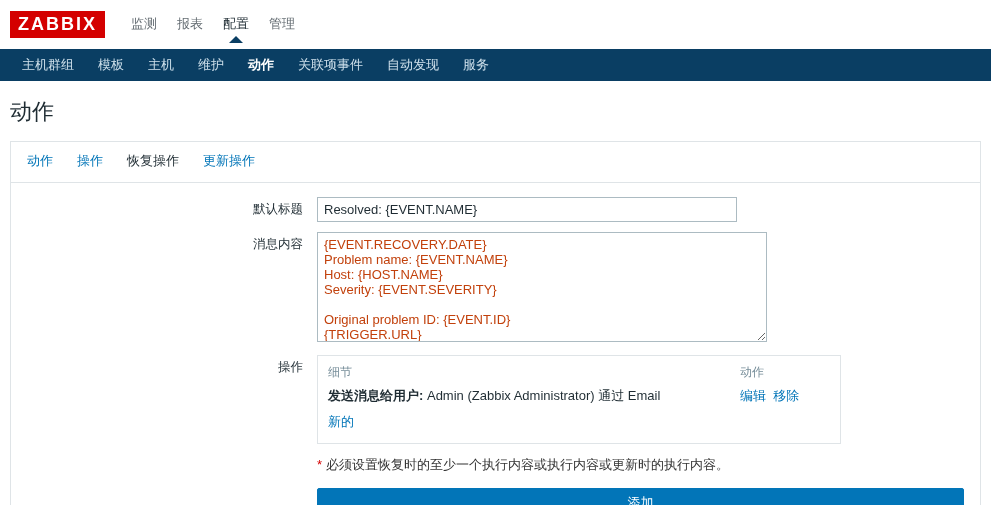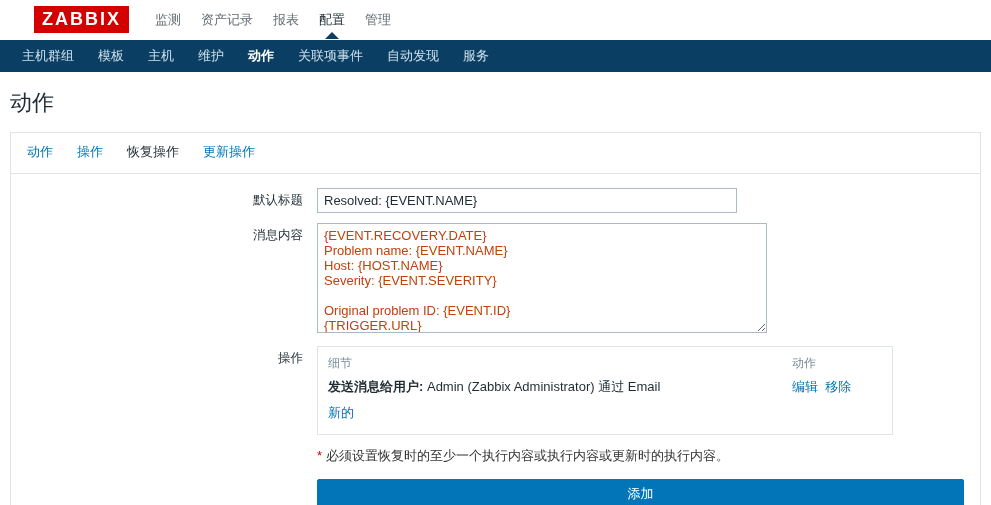--- a/index.html
+++ b/index.html
@@ -7,26 +7,25 @@
     font-family: Arial, "Microsoft YaHei", sans-serif;
     font-size: 13px;
     color: #1f2c33;
     background: #fff;
     width: 991px;
   }
   
   .topnav {
     background: #fff;
     border-bottom: 1px solid #fff;
-    height: 40px;
+    height: 49px;
     display: flex;
     align-items: center;
     padding: 0 10px;
     position: relative;
-    margin-left: 24px;
   }
   .logo {
     background: #d40000;
     color: #fff;
     font-weight: bold;
     font-size: 18px;
     letter-spacing: 2px;
     padding: 3px 8px;
     margin-right: 16px;
     font-family: Arial, sans-serif;
@@ -136,21 +135,21 @@
     border: 1px solid #acbbc2;
     font-size: 13px;
     color: #c2410c;
     font-family: inherit;
     resize: vertical;
     overflow-y: scroll;
   }
   
   .ops-box {
     border: 1px solid #dfe4e7;
-    width: 576px;
+    width: 524px;
     padding: 8px 10px 12px 10px;
   }
   .ops-header {
     display: flex;
     font-size: 12px;
     color: #768d99;
     margin-bottom: 6px;
   }
   .ops-header .col-detail { flex: 1; }
   .ops-header .col-action { width: 90px; text-align: left; }
@@ -191,21 +190,20 @@
     color: #1f2c33;
   }
 </style>
 </head>
 <body>
 
 <div class="topnav">
   <div class="logo">ZABBIX</div>
   <div class="topnav-items">
     <div class="topnav-item">监测</div>
-    <div class="topnav-item">资产记录</div>
     <div class="topnav-item">报表</div>
     <div class="topnav-item active">配置</div>
     <div class="topnav-item">管理</div>
   </div>
 </div>
 
 <div class="subnav">
   <div class="subnav-item">主机群组</div>
   <div class="subnav-item">模板</div>
   <div class="subnav-item">主机</div>

